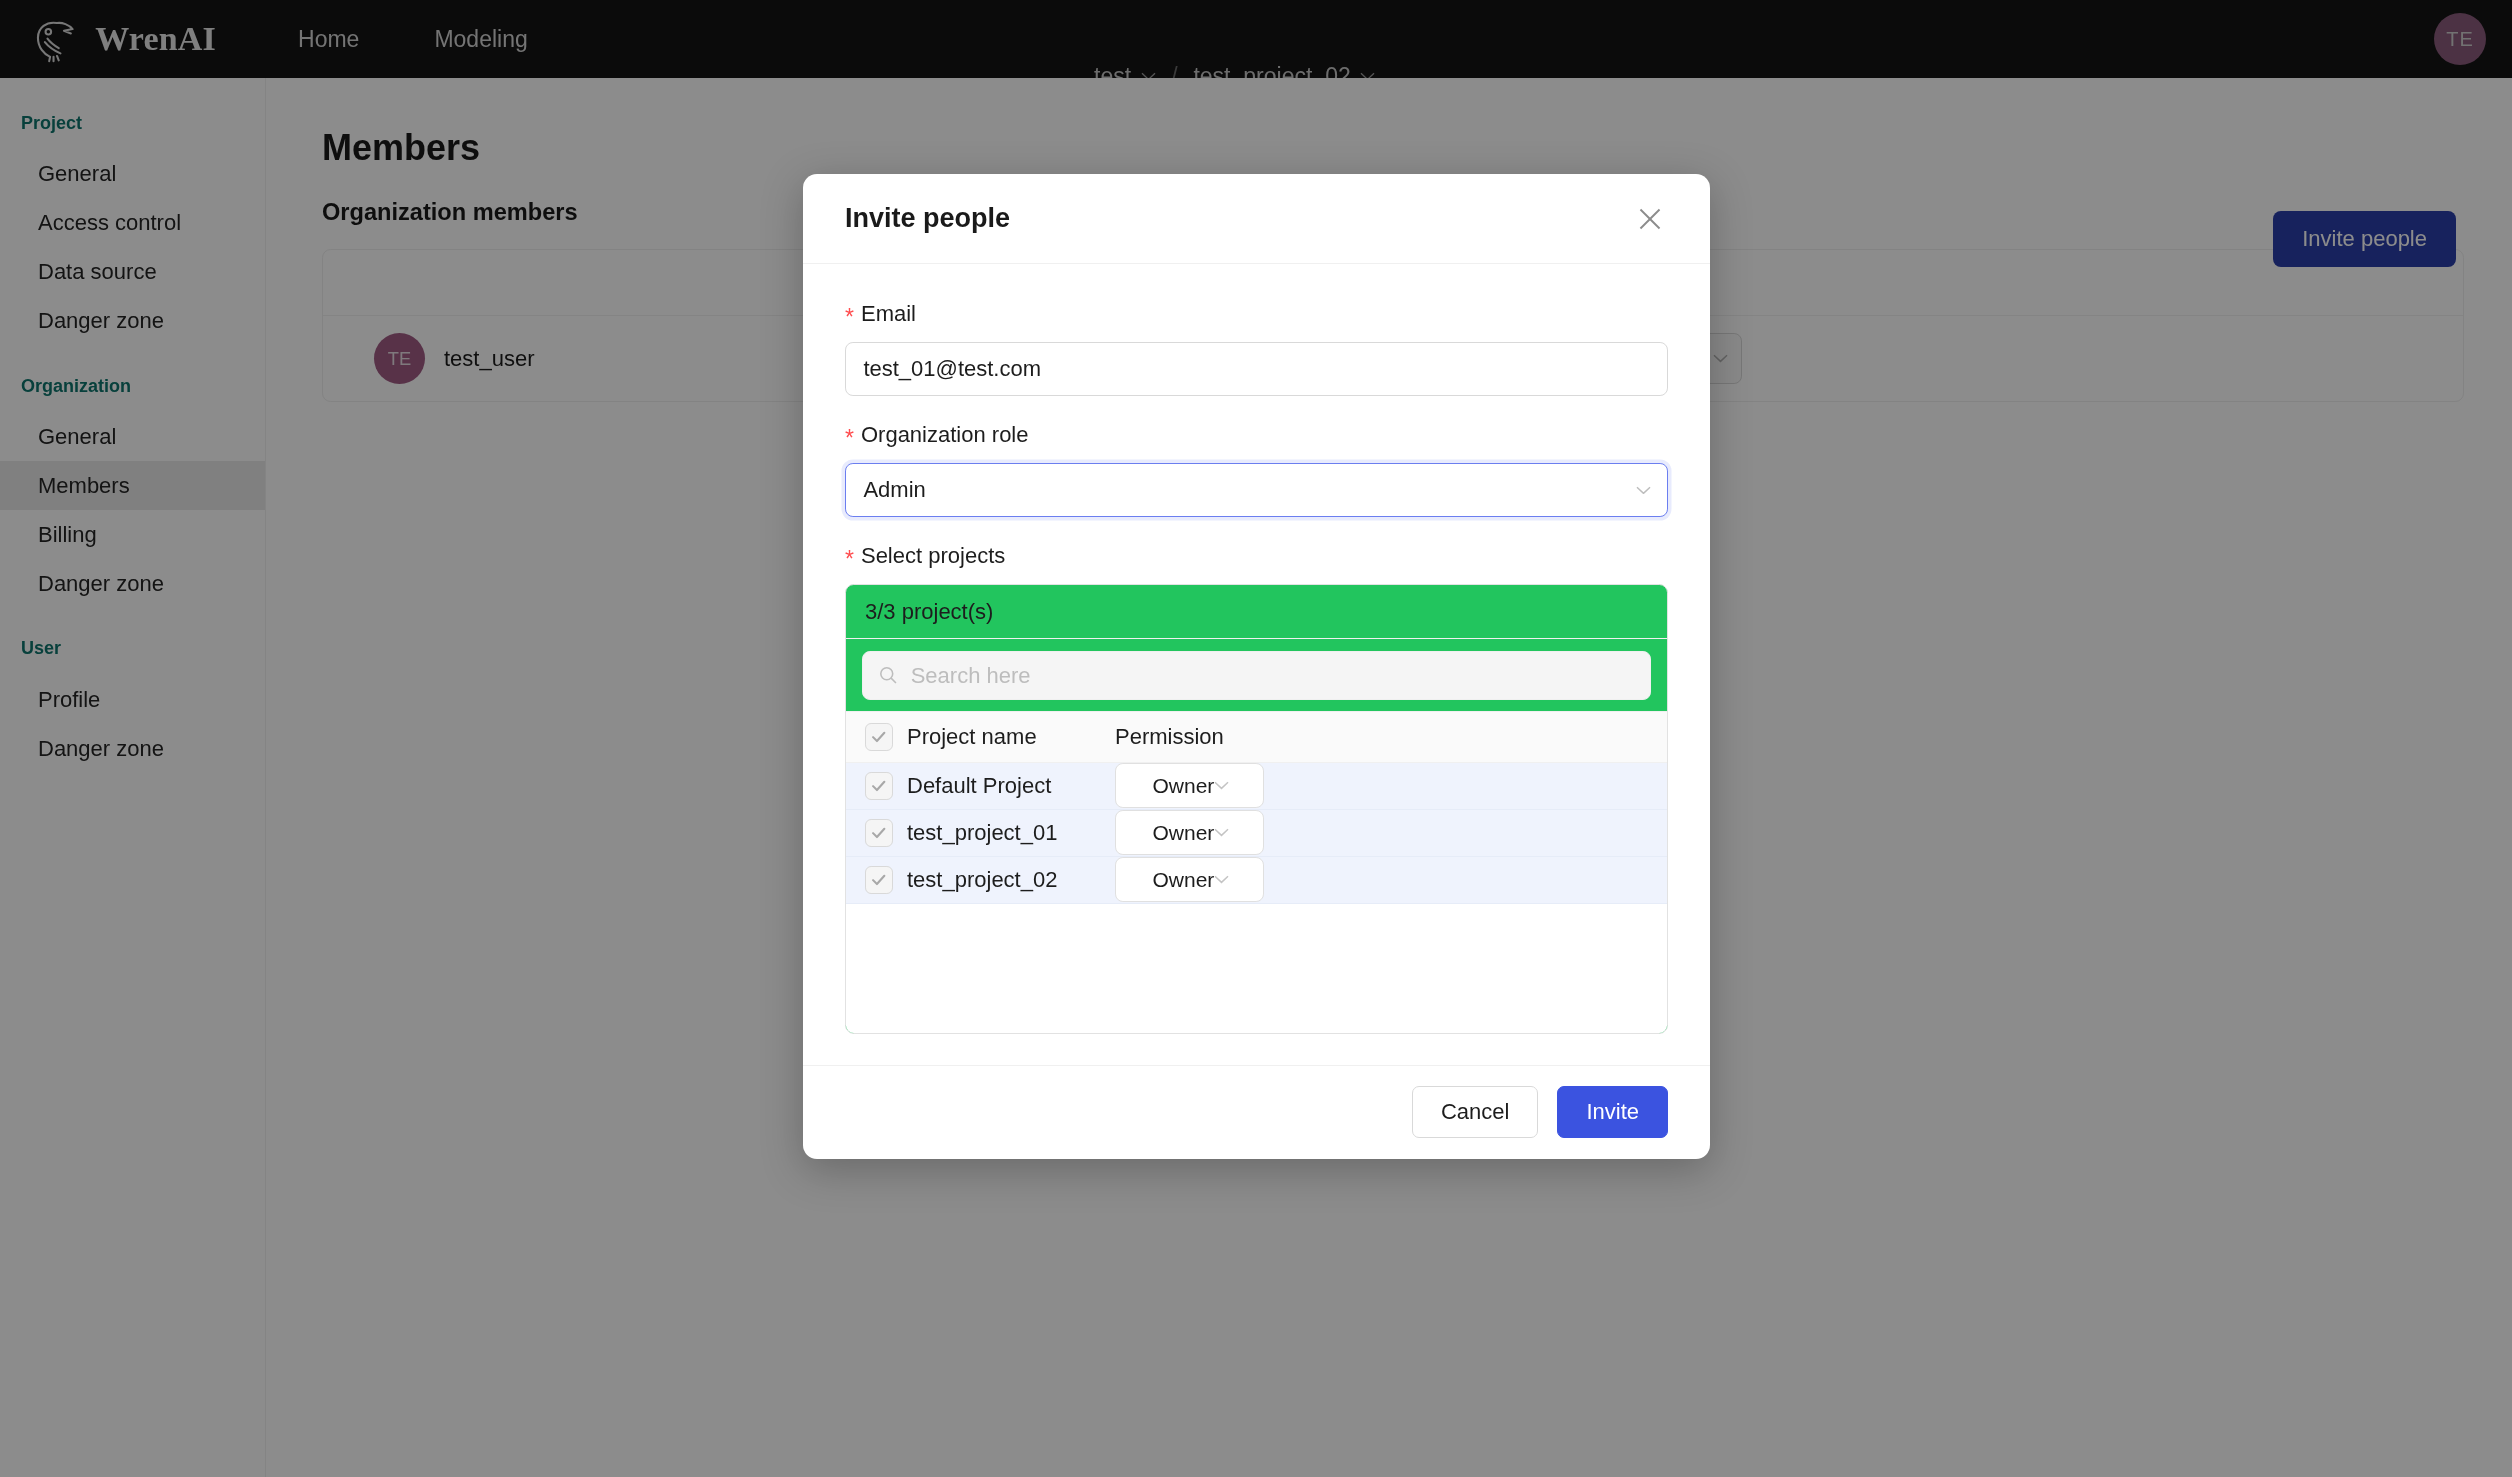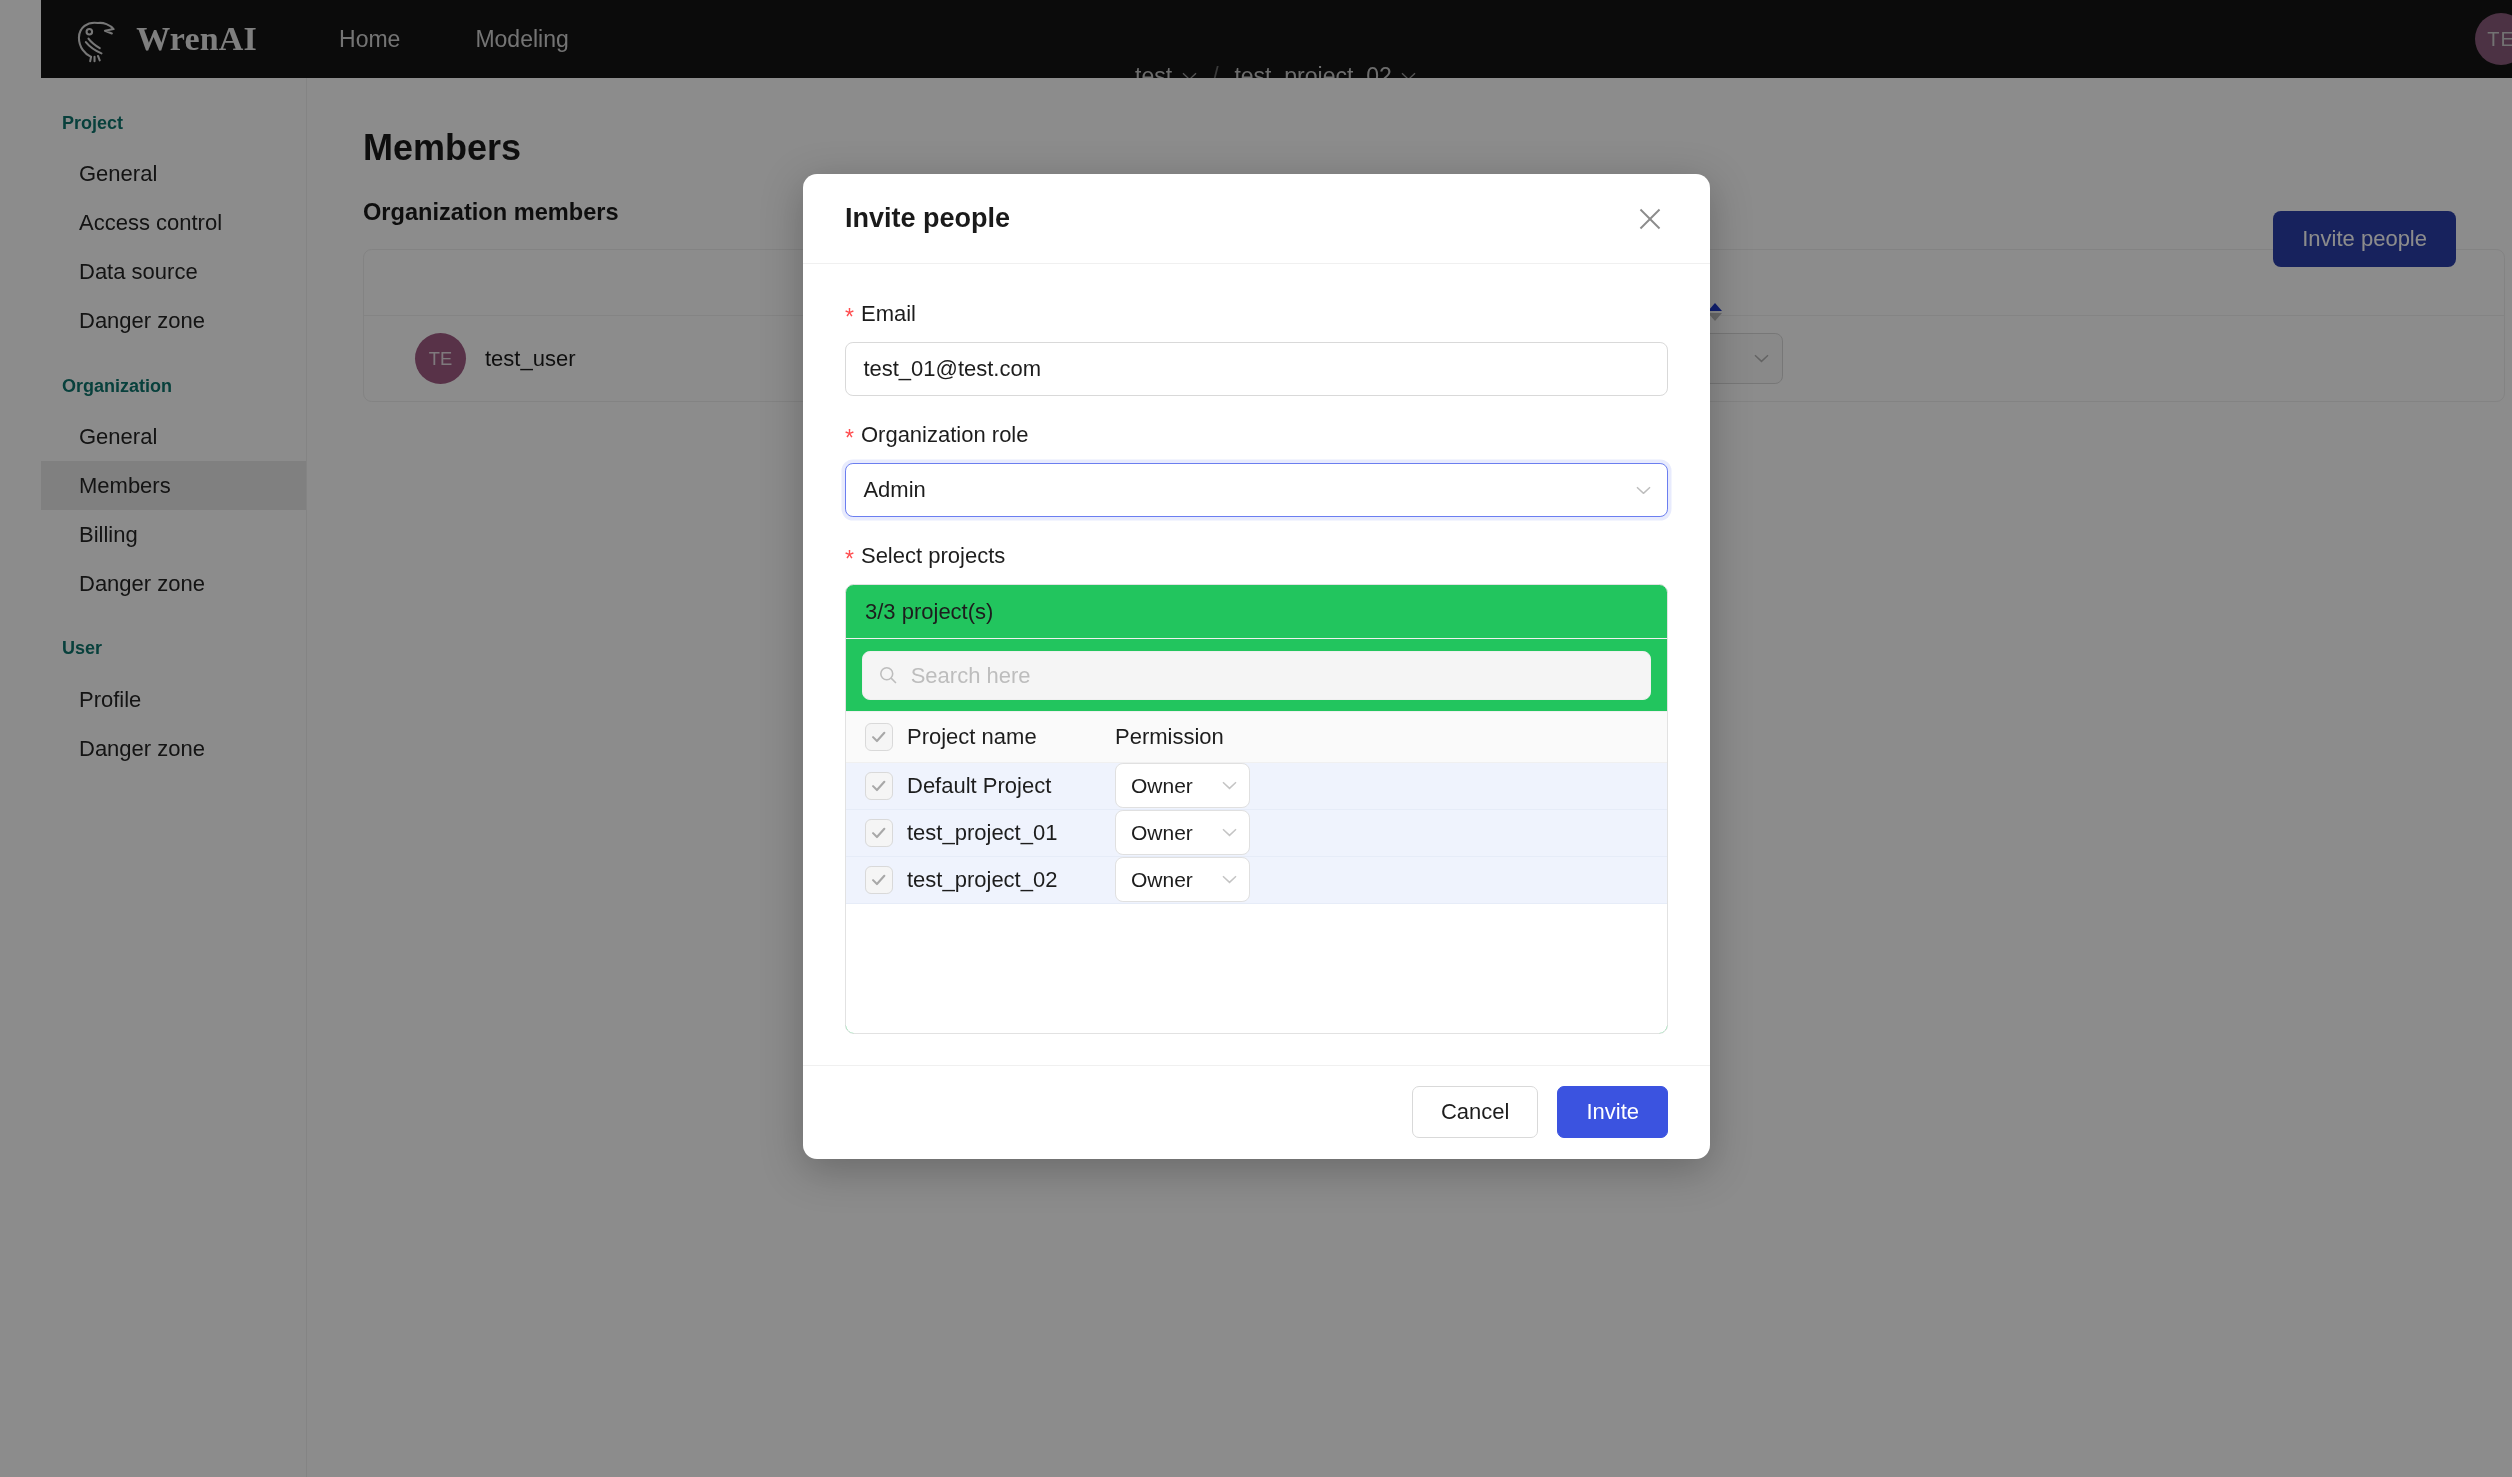--- a/index.html
+++ b/index.html
@@ -5,21 +5,21 @@
   * { box-sizing: border-box; margin: 0; padding: 0; }
   html, body {
     width: 2512px; height: 1478px;
     font-family: "Liberation Sans", sans-serif;
     background: #ffffff;
     overflow: hidden;
   }
   #root { position: relative; width: 2512px; height: 1478px; }
 
   
-  #app { position: absolute; inset: 0; margin-left: 41px; }
+  #app { position: absolute; inset: 0; }
 
   
   .topbar {
     position: absolute; left: 0; top: 0; width: 2512px; height: 78px;
     background: #141414; display: flex; align-items: center;
   }
   .brand { display: flex; align-items: center; margin-left: 31px; gap: 12.2px; }
   .brand-logo { width: 52px; height: 49px; display: block; }
   .brand-name {
     font-family: "Liberation Serif", serif;
@@ -153,22 +153,22 @@
   .pp-c-name { width: 208px; font-size: 22px; color: #1d1d1d; }
   .pp-c-perm { flex: 1; }
   .pp-th { font-size: 22px; color: #1d1d1d; }
   .chk {
     width: 28px; height: 28px; border-radius: 6.1px;
     background: #f5f5f5; border: 0.9px solid #d9d9d9;
     display: flex; align-items: center; justify-content: center;
     cursor: not-allowed;
   }
   .perm-select {
-    width: 135px; height: 45px; background: #fff; border: 0.9px solid #e0e0e0; border-radius: 7.9px;
-    display: flex; align-items: center; justify-content: space-between;
+    width: 149px; height: 45px; background: #fff; border: 0.9px solid #e0e0e0; border-radius: 7.9px;
+    display: flex; align-items: center; justify-content: center;
     padding: 0 12.2px 0 15px; font-size: 21px; color: #1d1d1d; cursor: pointer;
   }
   .pp-empty { height: 129px; background: #fff; }
   .modal-foot {
     height: 94px; border-top: 0.9px solid #f0f0f0; display: flex; align-items: center;
     justify-content: flex-end; gap: 19px; padding: 0 42px;
   }
   .btn {
     font-size: 22px; border-radius: 7px; cursor: pointer; font-family: inherit;
     padding: 0 28px; height: 52px; display: flex; align-items: center; justify-content: center;

